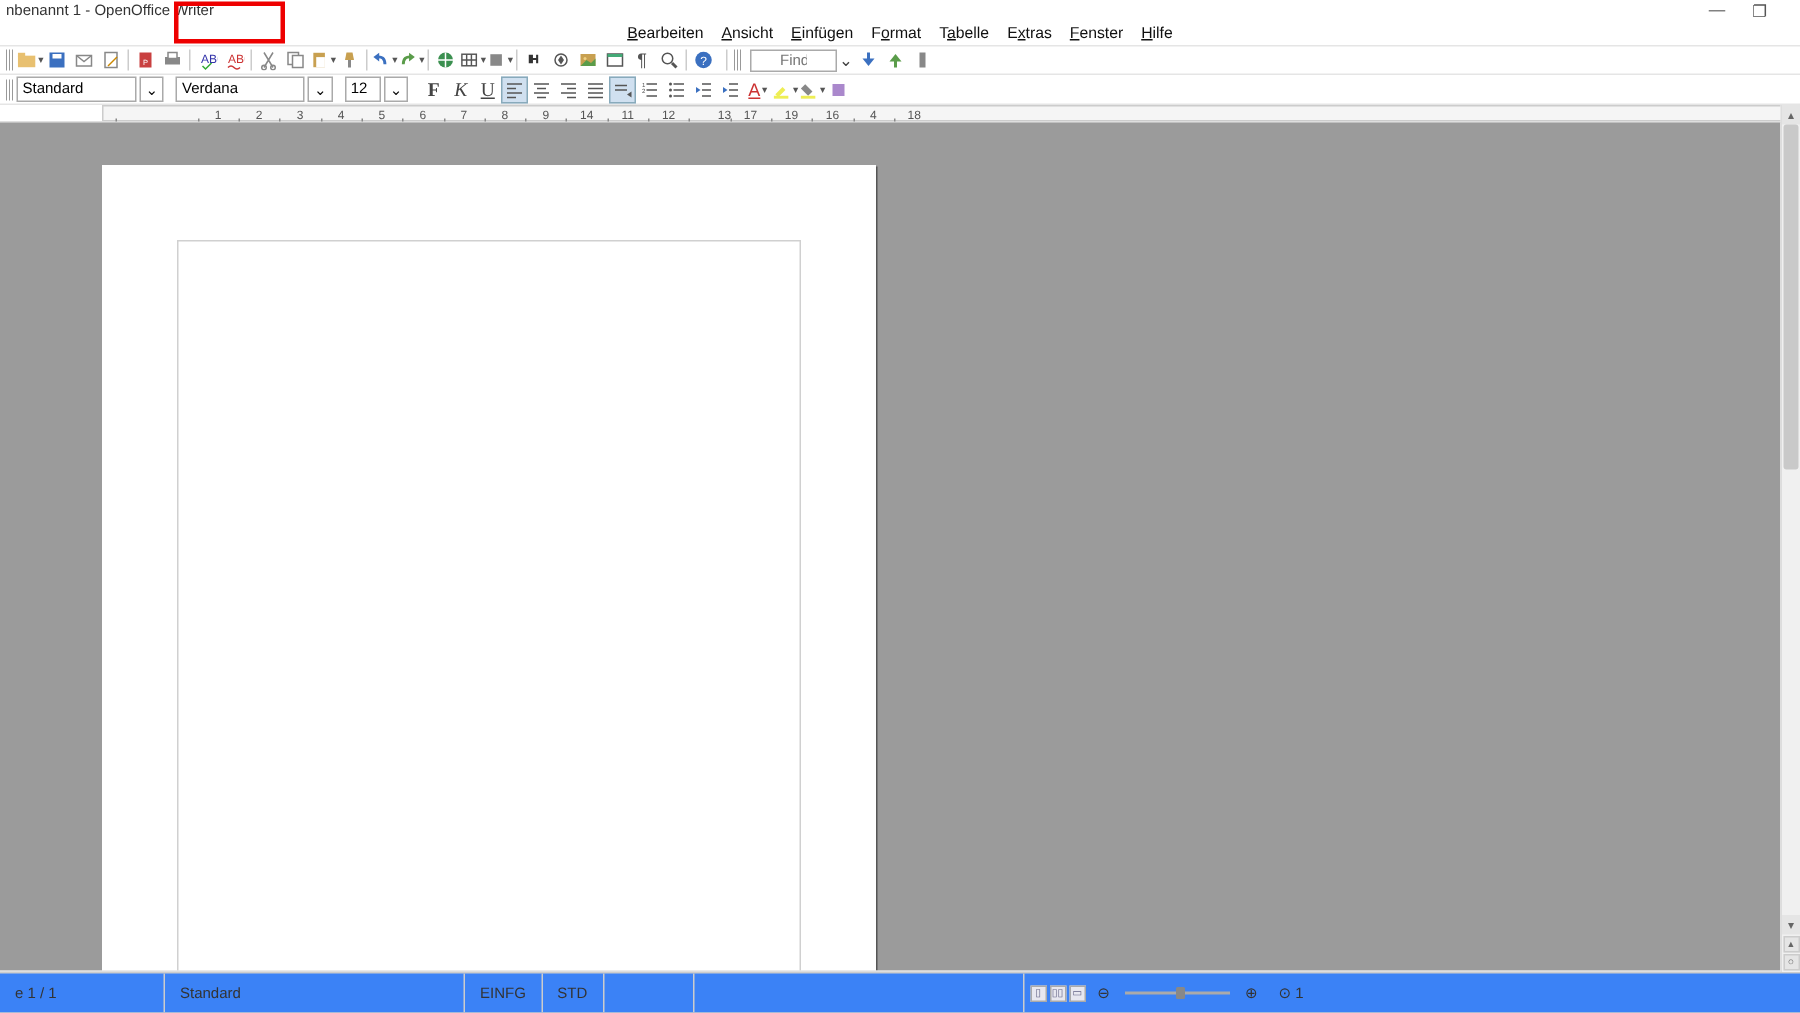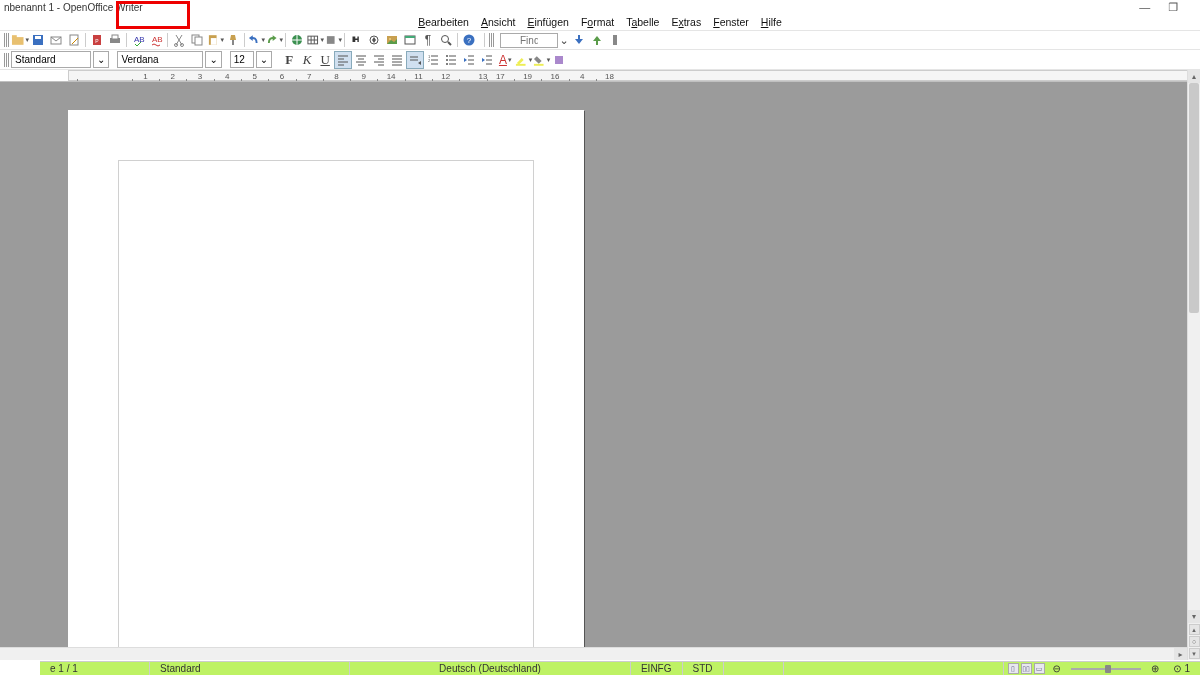--- a/index.html
+++ b/index.html
@@ -55,21 +55,21 @@
 .vscroll .thumb { position: absolute; top: 0; left: 1px; right: 1px; height: 230px; background: #c9c9c9; border-radius: 2px; }
 .vscroll .bottom-arrows { position: absolute; bottom: 0; left: 0; right: 0; }
 .vscroll .mini { width: 11px; height: 11px; background: #e5e5e5; border: 1px solid #ccc; margin: 1px auto; display: block; font-size: 7px; text-align: center; line-height: 9px; color: #666; }
 
 
 .hscroll { position: absolute; bottom: 15px; left: 0; right: 13px; height: 13px; background: #f0f0f0; border-top: 1px solid #ddd; display: flex; }
 .hscroll .arrow { width: 13px; background: #e5e5e5; display: flex; align-items: center; justify-content: center; font-size: 8px; color: #666; }
 .hscroll .track { flex: 1; position: relative; }
 
 
-.statusbar { position: absolute; bottom: 0; left: 0; right: 0; height: 14px; background: #bef264; border-top: 1px solid #ccc; display: flex; align-items: center; font-size: 10px; color: #333; margin-left: 40px; }
+.statusbar { position: absolute; bottom: 0; left: 0; right: 0; height: 27px; background: #3b82f6; border-top: 1px solid #ccc; display: flex; align-items: center; font-size: 10px; color: #333; }
 .statusbar .cell { padding: 0 10px; border-right: 1px solid #ccc; height: 100%; display: flex; align-items: center; }
 .statusbar .flex { flex: 1; }
 .statusbar .zoom-icons { display: flex; gap: 2px; padding: 0 4px; }
 .statusbar .zicon { width: 11px; height: 11px; border: 1px solid #aaa; background: #e8e8f0; font-size: 7px; display: flex; align-items: center; justify-content: center; color: #668; }
 .statusbar .zoom-slider { width: 70px; height: 2px; background: #aaa; margin: 0 6px; position: relative; }
 .statusbar .zoom-slider::before { content: ""; position: absolute; left: 34px; top: -3px; width: 6px; height: 8px; background: #888; border-radius: 1px; }
 
 
 .ico-folder { fill: #e8c070; }
 .ico-blue { fill: #3b70c0; }
@@ -446,21 +446,20 @@
 </div>
 
 <div class="hscroll">
   <div class="track"></div>
   <div class="arrow">▸</div>
 </div>
 
 <div class="statusbar">
   <span class="cell" style="width:110px">e 1 / 1</span>
   <span class="cell" style="width:200px">Standard</span>
-  <span class="cell flex" style="justify-content:center">Deutsch (Deutschland)</span>
   <span class="cell">EINFG</span>
   <span class="cell">STD</span>
   <span class="cell" style="width:60px"></span>
   <span class="cell" style="width:220px"></span>
   <span class="zoom-icons">
     <span class="zicon">▯</span>
     <span class="zicon">▯▯</span>
     <span class="zicon">▭</span>
   </span>
   <span class="cell" style="border:none;padding:0 4px">⊖</span>

